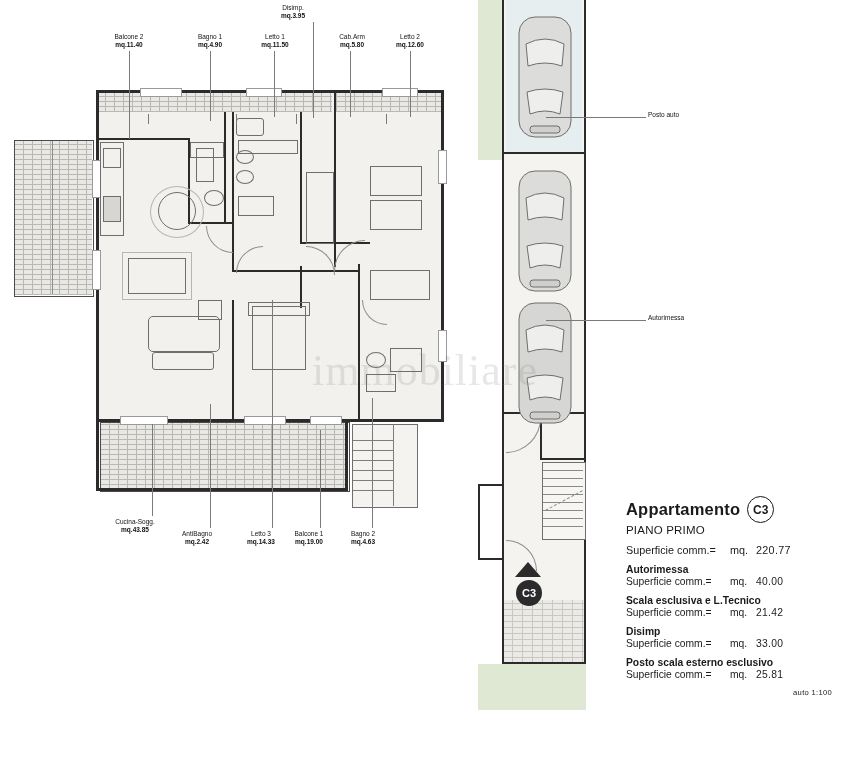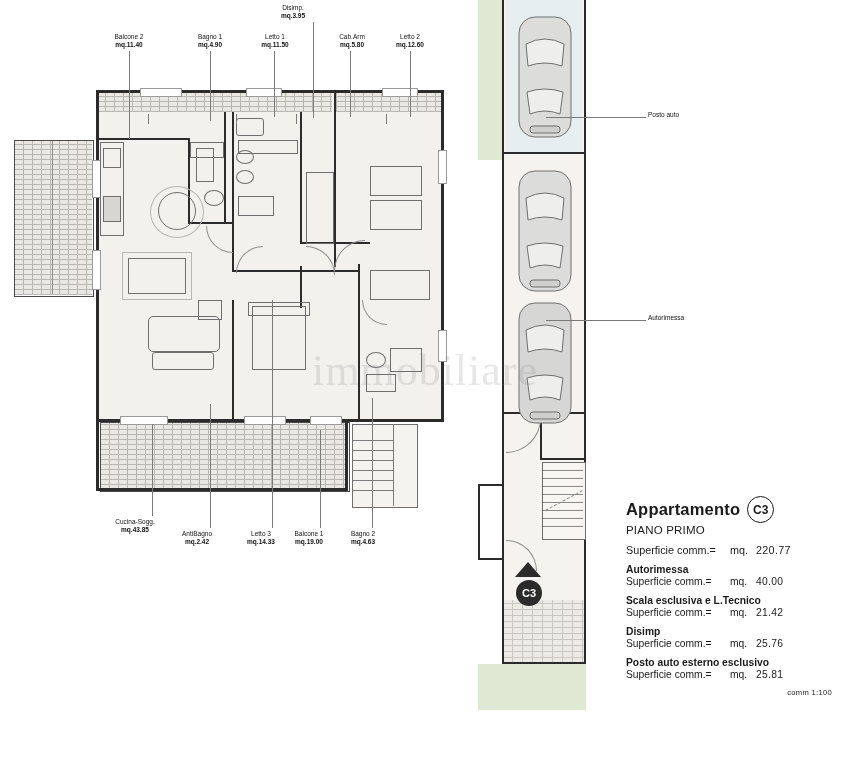--- a/index.html
+++ b/index.html
@@ -329,29 +329,29 @@
         <span class="u">mq.</span>
         <span class="n">21.42</span>
       </div>
     </div>
 
     <div class="lrow">
       <div class="h">Disimp</div>
       <div class="v">
         <span class="k">Superficie comm.=</span>
         <span class="u">mq.</span>
-        <span class="n">25.76</span>
+        <span class="n">33.00</span>
       </div>
     </div>
 
     <div class="lrow">
-      <div class="h">Posto auto esterno esclusivo</div>
+      <div class="h">Posto scala esterno esclusivo</div>
       <div class="v">
         <span class="k">Superficie comm.=</span>
         <span class="u">mq.</span>
         <span class="n">25.81</span>
       </div>
     </div>
 
-    <div class="scala">comm  1:100</div>
+    <div class="scala">auto  1:100</div>
   </div>
 
 </div>
 
 </body></html>

